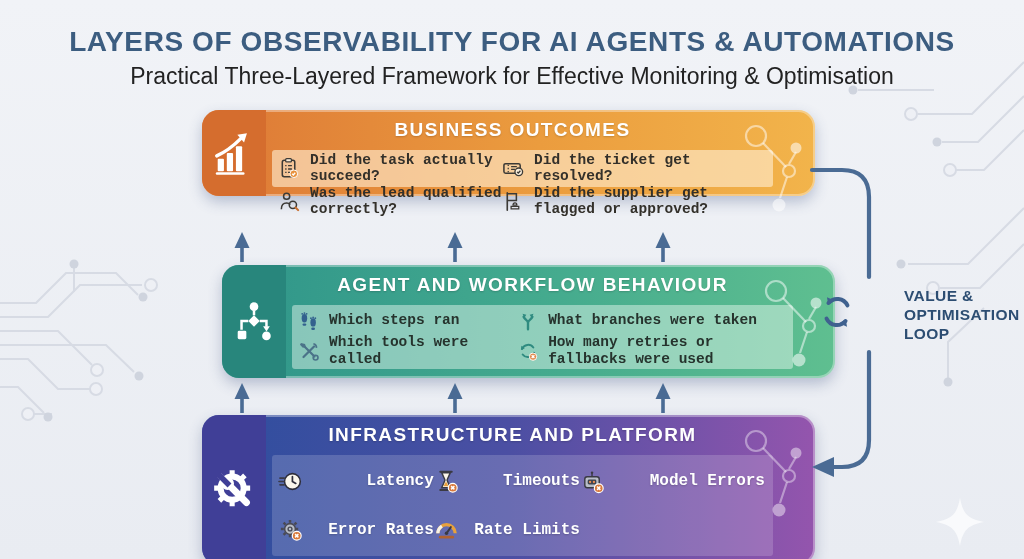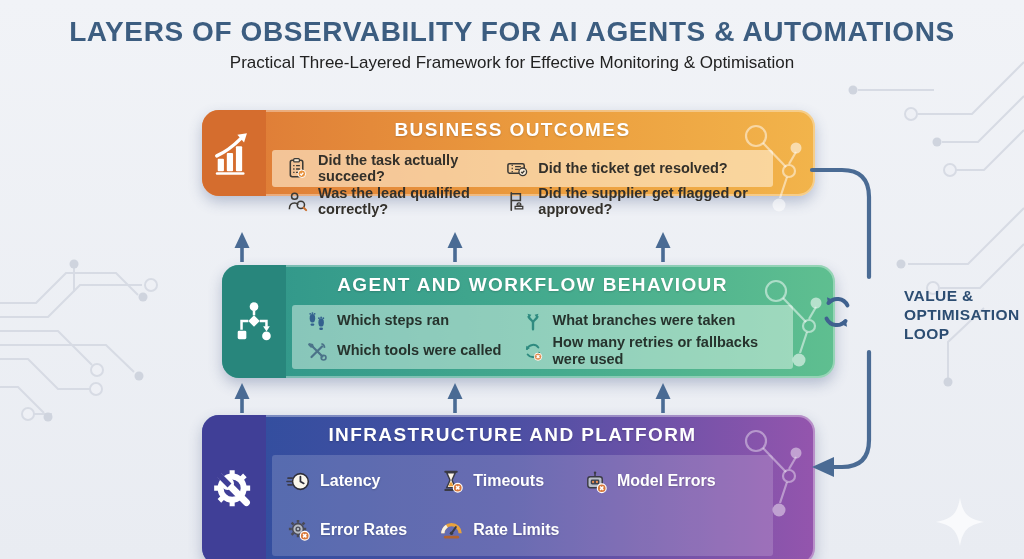--- a/index.html
+++ b/index.html
@@ -3,49 +3,49 @@
 <meta charset="utf-8">
 <style>
   html,body{margin:0;padding:0;}
   body{width:1024px;height:559px;overflow:hidden;background:#eef0f5;
        font-family:"Liberation Sans",sans-serif;}
   .canvas{position:relative;width:1024px;height:559px;background:linear-gradient(180deg,#f1f3f7,#e9ecf2);}
   svg{display:block;}
   .bg-circuit{position:absolute;left:0;top:0;z-index:0;}
 
   .header{position:absolute;left:0;top:0;width:1024px;z-index:2;text-align:center;}
-  .page-title{margin:16px 0 0 0;font-size:28px;font-weight:bold;color:#3c5d80;letter-spacing:.6px;}
-  .page-subtitle{margin-top:5px;font-size:17px;color:#222;}
+  .page-title{margin:26px 0 0 0;font-size:28px;font-weight:bold;color:#3c5d80;letter-spacing:.6px;}
+  .page-subtitle{margin-top:5px;font-size:23px;color:#222;}
 
   .layer{position:absolute;left:202px;width:613px;border-radius:17px;z-index:2;
          box-shadow:0 6px 14px rgba(55,75,125,.3), inset 0 0 0 2px rgba(255,255,255,.35);}
   .layer-business{top:110px;height:86px;background:linear-gradient(90deg,#dd7836 0%,#eb9c3e 55%,#f2b44b 100%);}
   .layer-agent{top:265px;height:113px;background:linear-gradient(90deg,#2f958a 0%,#45ab8e 55%,#5fbf90 100%);margin-left:20px;}
   .layer-infra{top:415px;height:150px;background:linear-gradient(90deg,#2e4e9e 0%,#4b4fa3 50%,#9455ad 100%);}
 
   .strip{position:absolute;left:0;top:0;bottom:0;width:64px;border-radius:17px 0 0 17px;
          display:flex;align-items:center;justify-content:center;}
   .layer-business .strip{background:#d56d2e;}
   .layer-agent .strip{background:#28867c;}
   .layer-infra .strip{background:#403f97;}
 
   .layer-title{position:absolute;top:9px;left:64px;right:56px;text-align:center;color:#fff;
          font-weight:bold;font-size:19px;letter-spacing:1.4px;text-shadow:0 1px 2px rgba(0,0,0,.18);}
 
   .panel{position:absolute;left:70px;top:40px;right:42px;bottom:9px;border-radius:3px;
          display:grid;grid-auto-flow:column;grid-template-rows:repeat(2,1fr);align-items:center;
-         padding:2px 8px 2px 14px;box-sizing:border-box;}
+         padding:2px 8px 2px 6px;box-sizing:border-box;font-family:Liberation Mono, monospace;}
   .layer-business .panel{background:rgba(255,237,210,.62);grid-template-columns:46% 54%;}
   .layer-agent .panel{background:rgba(240,252,244,.45);grid-template-columns:45% 55%;}
   .layer-infra .panel{background:rgba(255,255,255,.17);grid-template-columns:32% 30% 38%;}
 
   .item{display:flex;align-items:center;gap:9px;font-weight:bold;line-height:1.13;}
   .layer-business .item{font-size:14.5px;color:#33302a;}
   .layer-agent .item{font-size:14.5px;color:#26332d;}
-  .layer-infra .item{font-size:16px;color:#fff;text-shadow:0 1px 2px rgba(0,0,0,.2);}
+  .layer-infra .item{font-size:16px;color:#fff;text-shadow:0 1px 2px rgba(0,0,0,.2);justify-content:space-between;}
   .item .ic{flex:0 0 auto;display:flex;}
 
   .deco{position:absolute;right:6px;top:7px;z-index:1;}
 
   .flow{position:absolute;left:0;top:0;z-index:3;pointer-events:none;}
   .loop-label{position:absolute;left:904px;top:287px;width:140px;z-index:4;
         font-size:15.5px;font-weight:bold;color:#2c4d72;letter-spacing:.4px;line-height:1.22;}
   .loop-icon{position:absolute;left:818px;top:293px;z-index:4;}
   .sparkle{position:absolute;left:930px;top:492px;z-index:1;}
 </style>

